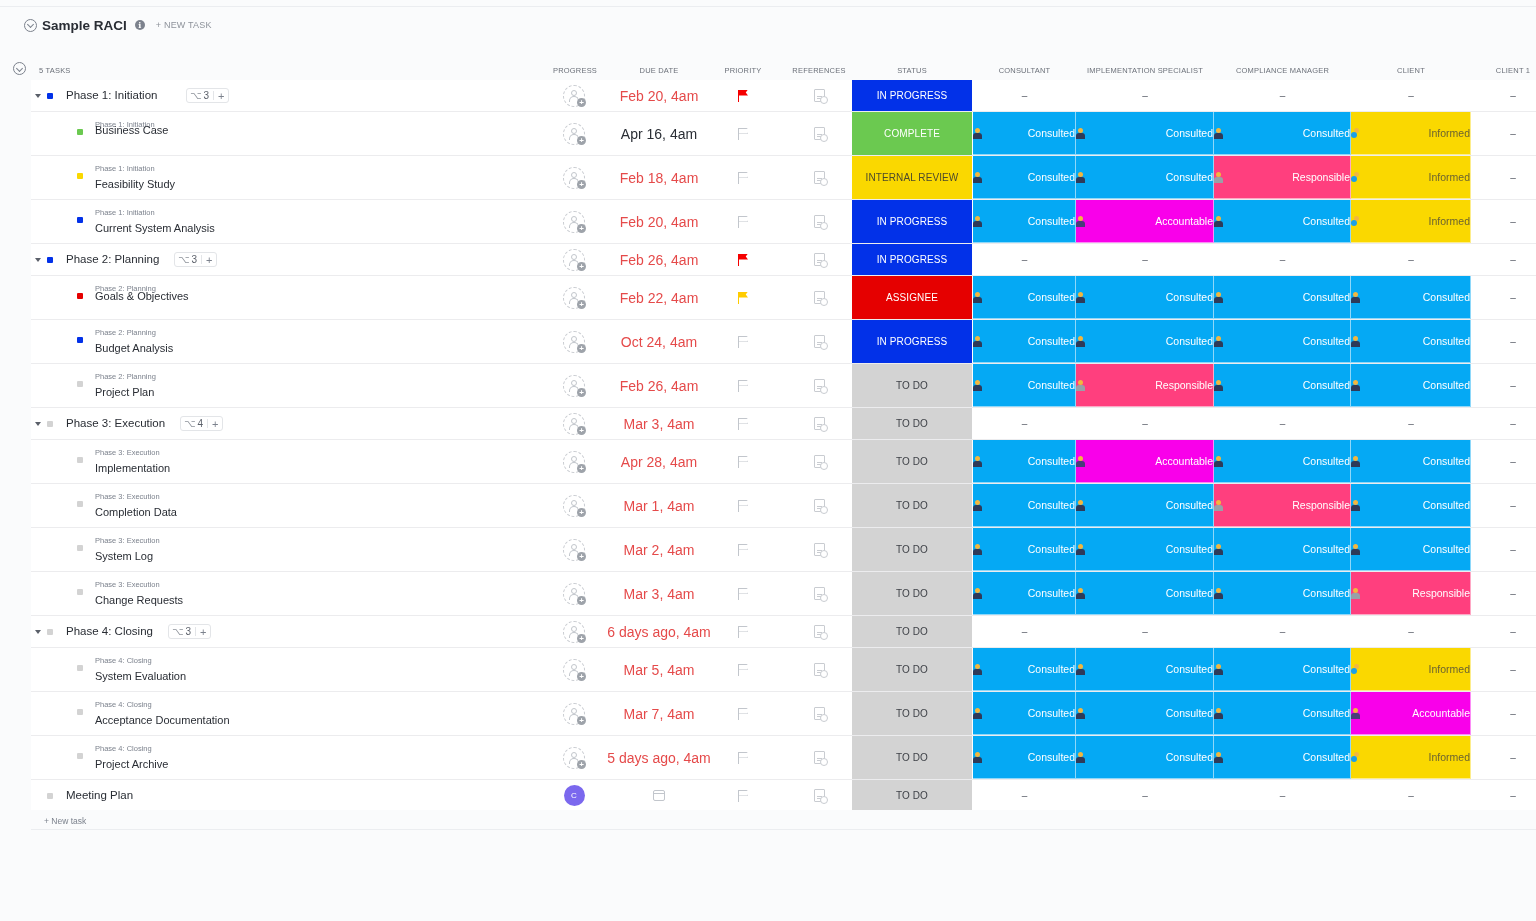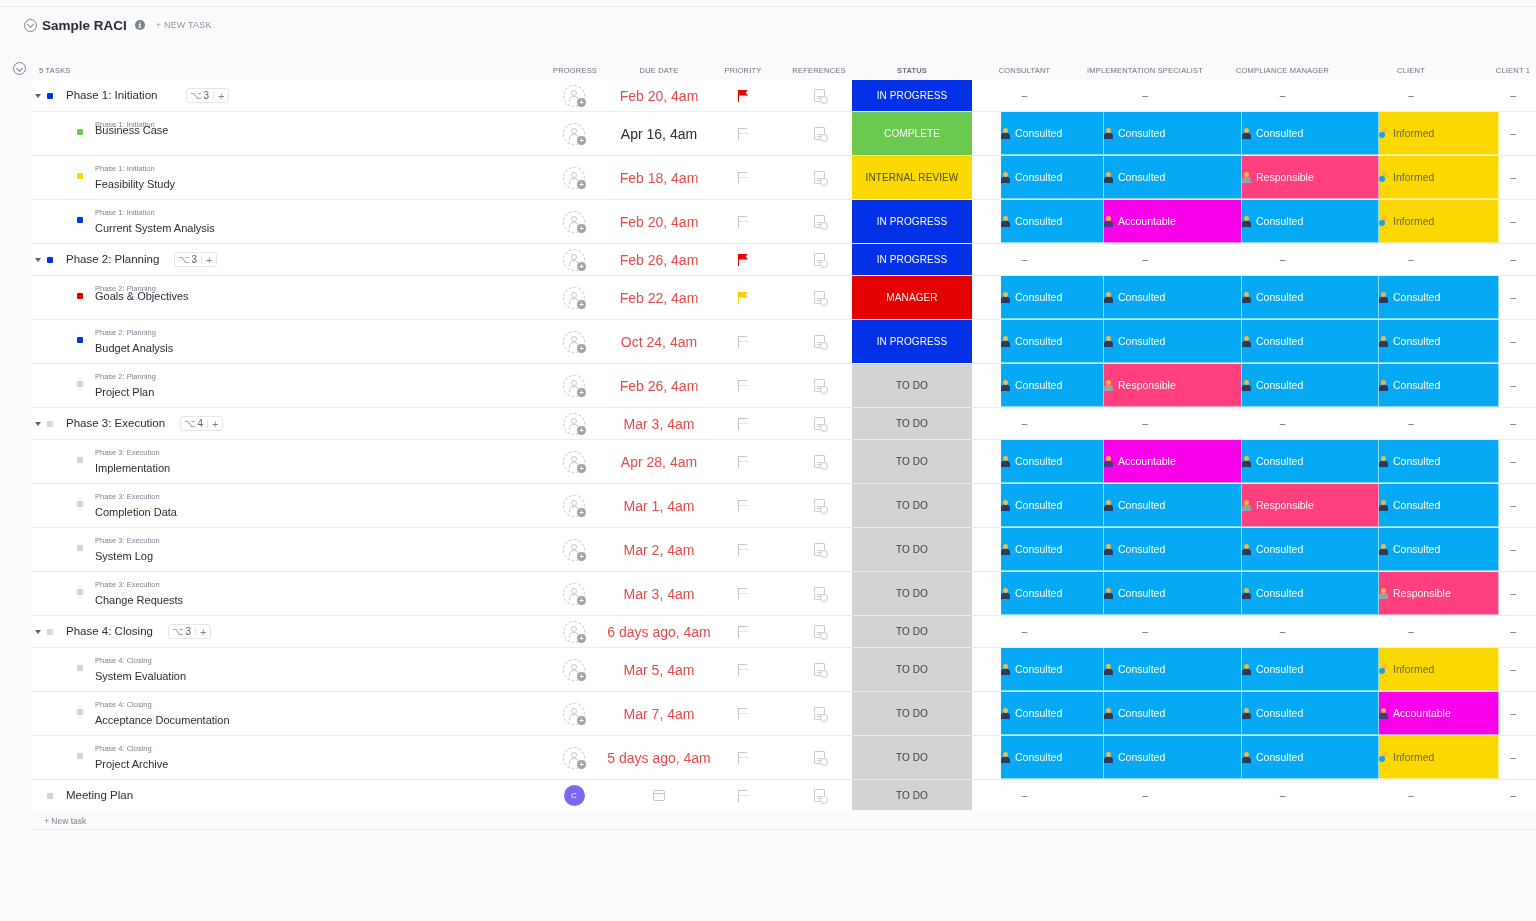--- a/index.html
+++ b/index.html
@@ -41,21 +41,21 @@
   .flag { position: relative; width: 12px; height: 12px; }
   .flag .pole { position: absolute; left: 1px; top: 0; width: 1.2px; height: 12px; }
   .flag .cloth { position: absolute; left: 2px; top: 0; width: 9px; height: 6px; }
   .flag.empty .pole { background: #c2c6cc; }
   .flag.empty .cloth { border: 1px solid #c2c6cc; border-left: none; background: transparent; clip-path: polygon(0 0,100% 0,70% 50%,100% 100%,0 100%); }
   .ref-icon { width: 11px; height: 13px; border: 1px solid #c9ccd1; border-radius: 1px; position: relative; }
   .ref-icon::after { content: ""; position: absolute; right: -4px; bottom: -3px; width: 6px; height: 6px; border: 1px solid #c9ccd1; border-radius: 50%; background: #fff; }
   .ref-icon .line { position: absolute; left: 2px; width: 5px; height: 1px; background: #c9ccd1; }
 
   .status { position: absolute; top: 0; height: 100%; width: 120px; display: flex; align-items: center; justify-content: center; font-size: 10px; letter-spacing: 0.1px; white-space: nowrap; }
-  .raci { position: absolute; top: 0; height: 100%; display: flex; align-items: center; justify-content: flex-start; font-size: 10.5px; white-space: nowrap; border-right: 1px solid rgba(255,255,255,0.55); border-bottom: 1px solid rgba(255,255,255,0.55); margin-left: 28px; }
+  .raci { position: absolute; top: 0; height: 100%; display: flex; align-items: center; justify-content: space-between; font-size: 10.5px; white-space: nowrap; border-right: 1px solid rgba(255,255,255,0.55); border-bottom: 1px solid rgba(255,255,255,0.55); }
   .dash { position: absolute; top: 0; height: 100%; display: flex; align-items: center; justify-content: center; font-size: 10px; color: #5a5f69; }
   .emoji { display: inline-block; width: 9px; height: 11px; margin-right: 5px; position: relative; }
   .emoji .eh { position: absolute; left: 2px; top: 0; width: 5px; height: 5px; border-radius: 50%; background: #f2b73f; }
   .emoji .eb { position: absolute; left: 0; top: 5px; width: 9px; height: 6px; border-radius: 3px 3px 0 0; background: #2e3a59; }
   .emoji.responsible .eb { background: #9aa0a8; }
   .emoji.accountable .eb { background: #4a3c7a; }
   .emoji.informed .eh { left: 3px; background: #f2b73f; }
   .emoji.informed .eb { background: #1aa0e8; width: 6px; left: 0; top: 4px; border-radius: 3px; }
 
   .newtask-row { position: absolute; left: 31px; top: 810px; width: 1505px; height: 20px; border-bottom: 1px solid #ebedf0; background: #fafbfc; }
@@ -73,21 +73,21 @@
   <span class="new-task-top">+ NEW TASK</span>
 </div>
 
 <div class="colhead">
   <span class="circ-chev tasks-toggle"></span>
   <span class="tasks-count">5 TASKS</span>
   <span class="h" style="left:545px;width:60px;">PROGRESS</span>
   <span class="h" style="left:619px;width:80px;">DUE DATE</span>
   <span class="h" style="left:713px;width:60px;">PRIORITY</span>
   <span class="h" style="left:784px;width:70px;">REFERENCES</span>
-  <span class="h" style="left:852px;width:120px;font-weight:bold;">STATUS</span>
+  <span class="h" style="left:852px;width:120px;">STATUS</span>
   <span class="h" style="left:973px;width:103px;">CONSULTANT</span>
   <span class="h" style="left:1076px;width:138px;">IMPLEMENTATION SPECIALIST</span>
   <span class="h" style="left:1214px;width:137px;">COMPLIANCE MANAGER</span>
   <span class="h" style="left:1351px;width:120px;">CLIENT</span>
   <span class="h" style="left:1490px;width:46px;">CLIENT 1</span>
 </div>
 
 <div class="rows" id="rows">
     <div class="row" style="top: 0px; height: 32px;">
       <span class="caret" style="top:14px"></span>
@@ -357,21 +357,21 @@
           <span class="pole" style="background:#ffcc00"></span>
           <span class="cloth" style="background:#ffcc00;clip-path:polygon(0 0,100% 0,75% 50%,100% 100%,0 100%)"></span>
         </span>
       </div>
       <div class="cell" style="left:753px;width:70px">
         <span class="ref-icon">
           <span class="line" style="top:6px"></span>
           <span class="line" style="top:8px"></span>
         </span>
       </div>
-      <div class="status" style="left:821px;background:#e50000;color:#ffffff">MANAGER</div>
+      <div class="status" style="left:821px;background:#e50000;color:#ffffff">ASSIGNEE</div>
       <div class="raci" style="left:942px;width:103px;background:#05a9f4;color:#ffffff">
         <span class="emoji consulted">
           <span class="eh"></span>
           <span class="eb"></span>
         </span>
         <span>Consulted</span>
       </div>
       <div class="raci" style="left:1045px;width:138px;background:#05a9f4;color:#ffffff">
         <span class="emoji consulted">
           <span class="eh"></span>

